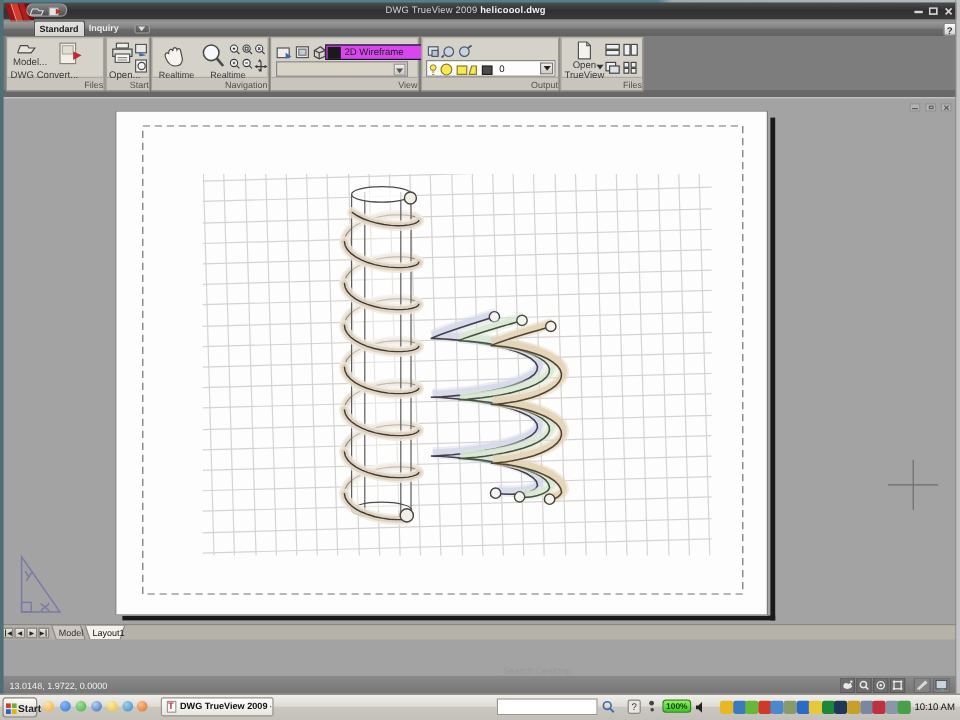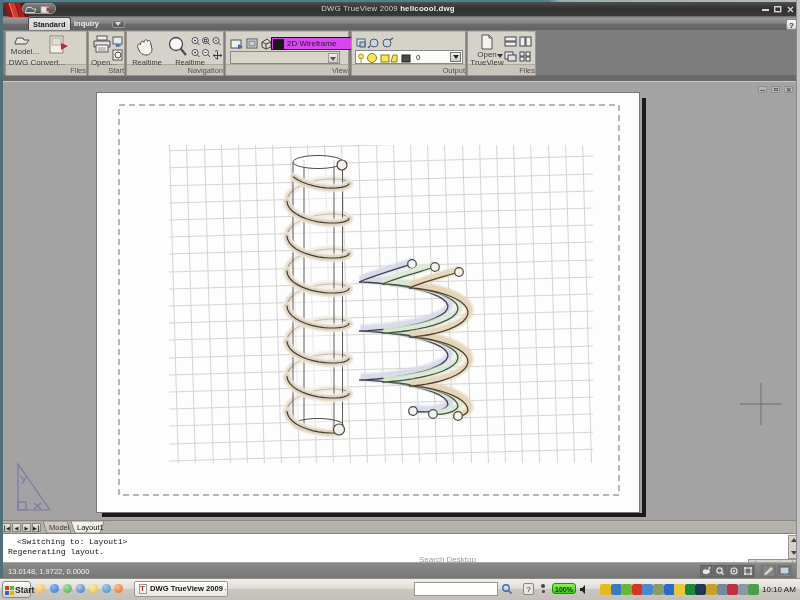--- a/index.html
+++ b/index.html
@@ -389,32 +389,20 @@
   <div class="abs" style="left:12px;top:523px;width:9px;height:9px;background:linear-gradient(#e8e5de,#c8c4bb);border:1px solid #8a877e;font-size:5px;color:#222;text-align:center;line-height:9px">◀</div>
   <div class="abs" style="left:22px;top:523px;width:9px;height:9px;background:linear-gradient(#e8e5de,#c8c4bb);border:1px solid #8a877e;font-size:5px;color:#222;text-align:center;line-height:9px">▶</div>
   <div class="abs" style="left:32px;top:523px;width:9px;height:9px;background:linear-gradient(#e8e5de,#c8c4bb);border:1px solid #8a877e;font-size:5px;color:#222;text-align:center;line-height:9px">▶┃</div>
   <svg class="abs" style="left:40px;top:521px" width="70" height="12">
     <polygon points="3,0 27,0 31,12 7,12" fill="#cdc9c0" stroke="#8a877e" stroke-width="1"></polygon>
     <polygon points="31,0 64,0 60,12 35,12" fill="#f4f1ea" stroke="#8a877e" stroke-width="1"></polygon>
     <text x="9" y="9" font-size="7.5" fill="#333" font-family="Liberation Sans">Model</text>
     <text x="37" y="9" font-size="7.5" fill="#111" font-family="Liberation Sans">Layout1</text>
   </svg>
 
-  <div class="abs" id="cmd">
-    <div style="position:absolute;left:17px;top:3px">&lt;Switching to: Layout1&gt;</div>
-    <div style="position:absolute;left:8px;top:13px">Regenerating layout.</div>
-
-    <div class="abs" style="left:788px;top:1px;width:11px;height:24px;background:#d6d2c9;border:1px solid #9a968d"></div>
-    <div class="abs" style="left:791px;top:4px;width:0;height:0;border-left:3px solid transparent;border-right:3px solid transparent;border-bottom:4px solid #444"></div>
-    <div class="abs" style="left:791px;top:17px;width:0;height:0;border-left:3px solid transparent;border-right:3px solid transparent;border-top:4px solid #444"></div>
-
-    <div class="abs" style="left:748px;top:25px;width:51px;height:10px;background:#d6d2c9;border:1px solid #9a968d"></div>
-    <div class="abs" style="left:752px;top:27px;width:0;height:0;border-top:3px solid transparent;border-bottom:3px solid transparent;border-right:4px solid #444"></div>
-    <div class="abs" style="left:792px;top:27px;width:0;height:0;border-top:3px solid transparent;border-bottom:3px solid transparent;border-left:4px solid #444"></div>
-  </div>
 
   <div class="abs" id="status">
     <div style="position:absolute;left:8px;top:4px">13.0148, 1.9722, 0.0000</div>
     <svg class="abs" style="left:700px;top:2px" width="92" height="13">
       <g>
       <rect x="0" y="0" width="12" height="12" fill="#6e6e6e" stroke="#5a5a5a"></rect>
       <path d="M3 8 C2 5 5 3 7 5 L9 4 L10 7 C9 9 5 10 3 8 Z" fill="#e8e8e8"></path>
           <circle cx="9.5" cy="3" r="1" fill="#e8e8e8"></circle>
       <rect x="14" y="0" width="12" height="12" fill="#6e6e6e" stroke="#5a5a5a"></rect>
       <circle cx="19.5" cy="5.5" r="2.6" fill="none" stroke="#e8e8e8" stroke-width="1.2"></circle>

